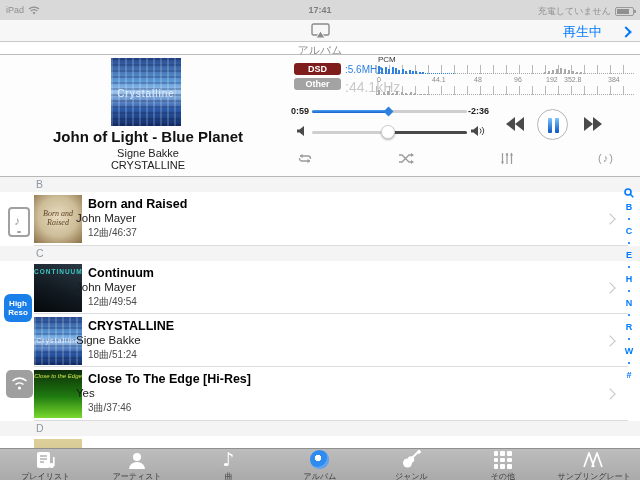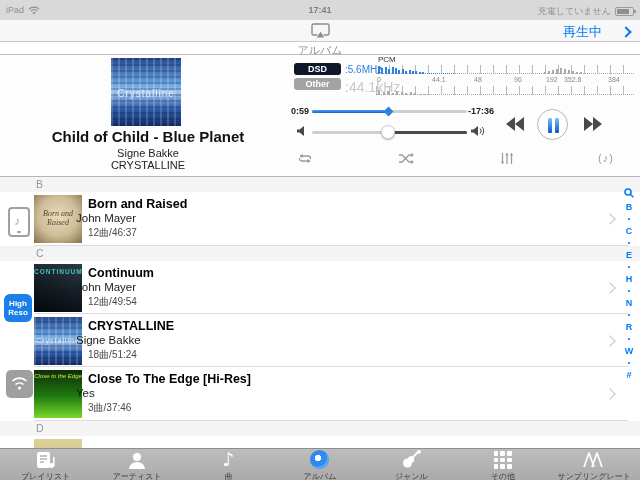--- a/index.html
+++ b/index.html
@@ -31,21 +31,21 @@
      background:repeating-linear-gradient(90deg,rgba(255,255,255,.18) 0 2px,transparent 2px 7px),
                 repeating-linear-gradient(0deg,rgba(10,30,80,.25) 0 2px,transparent 2px 6px); }
   .art .art-word { position:absolute; left:0; right:0; top:44%; text-align:center; color:rgba(235,243,255,.92); letter-spacing:1px; }
   #big-art { left:111px; top:3px; width:70px; height:68px; }
   #big-art .art-word { font-size:10px; }
   #pl-title { position:absolute; left:0; top:73px; width:296px; text-align:center; font-size:15px; font-weight:bold; color:#111; }
   #pl-artist { position:absolute; left:0; top:92px; width:296px; text-align:center; font-size:11px; color:#222; }
   #pl-album { position:absolute; left:0; top:104px; width:296px; text-align:center; font-size:11px; color:#222; }
 
   .badge { position:absolute; width:47px; height:12px; border-radius:3px; color:#fff; font-size:9px; font-weight:bold; text-align:center; line-height:12px; }
-  #dsd-badge { left:294px; top:8px; background:#0f172a; }
+  #dsd-badge { left:294px; top:8px; background:#7f1d1d; }
   #other-badge { left:294px; top:23px; background:#a3a3a3; }
   #dsd-rate { position:absolute; left:345px; top:9px; font-size:10px; color:#2e82dd; }
   #other-rate { position:absolute; left:345px; top:24px; font-size:14px; color:#c9c9c9; }
 
   #meter { position:absolute; left:376px; top:0px; width:258px; height:46px; }
   #meter .pcm { position:absolute; left:2px; top:0; font-size:8px; color:#333; }
   .ruler { position:absolute; left:0; width:258px; height:9px;
      background:repeating-linear-gradient(90deg,#b9b9b9 0 1px,transparent 1px 13px);
      border-bottom:1px dotted #a9a9a9; }
   #ruler1 { top:10px; } #ruler2 { top:31px; }
@@ -157,21 +157,21 @@
   </div>
 </div>
 <div id="pagetitle">アルバム</div>
 <div id="titleline"></div>
 
 <div id="player">
   <div id="big-art" class="abs art">
     <div class="mosaic"></div>
     <div class="art-word">Crystalline</div>
   </div>
-  <div id="pl-title">Child of Child - Blue Planet</div>
+  <div id="pl-title">John of Light - Blue Planet</div>
   <div id="pl-artist">Signe Bakke</div>
   <div id="pl-album">CRYSTALLINE</div>
 
   <div id="dsd-badge" class="badge">DSD</div>
   <div id="dsd-rate">:5.6MHz</div>
   <div id="other-badge" class="badge">Other</div>
   <div id="other-rate">:44.1kHz</div>
 
   <div id="meter">
     <div class="pcm">PCM</div>
@@ -222,21 +222,21 @@
     <span class="mnum" style="left:1px">0</span>
     <span class="mnum" style="left:56px">44.1</span>
     <span class="mnum" style="left:98px">48</span>
     <span class="mnum" style="left:138px">96</span>
     <span class="mnum" style="left:170px">192</span>
     <span class="mnum" style="left:188px">352.8</span>
     <span class="mnum" style="left:232px">384</span>
   </div>
 
   <span id="elapsed">0:59</span>
-  <span id="remaining">-17:36</span>
+  <span id="remaining">-2:36</span>
   <div id="progress">
     <div class="fill" style="width:49%"></div>
     <div class="thumb" style="left:49%"></div>
   </div>
 
   <svg class="spk" style="left:297px" width="9" height="10" viewBox="0 0 9 10">
     <path d="M0 3.5 h2.5 L7 0 V10 L2.5 6.5 H0 Z" fill="#4a4a4a"></path>
   </svg>
   <div id="vol-track">
     <div class="dark" style="width:51%"></div>

